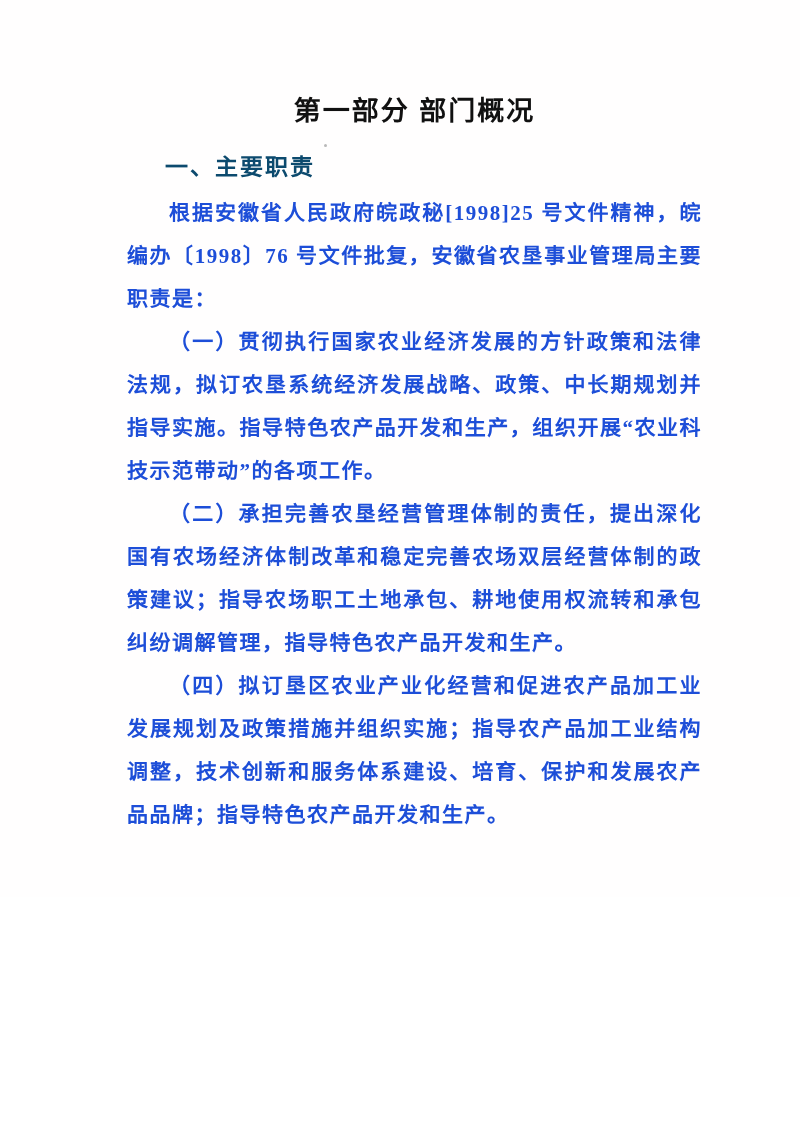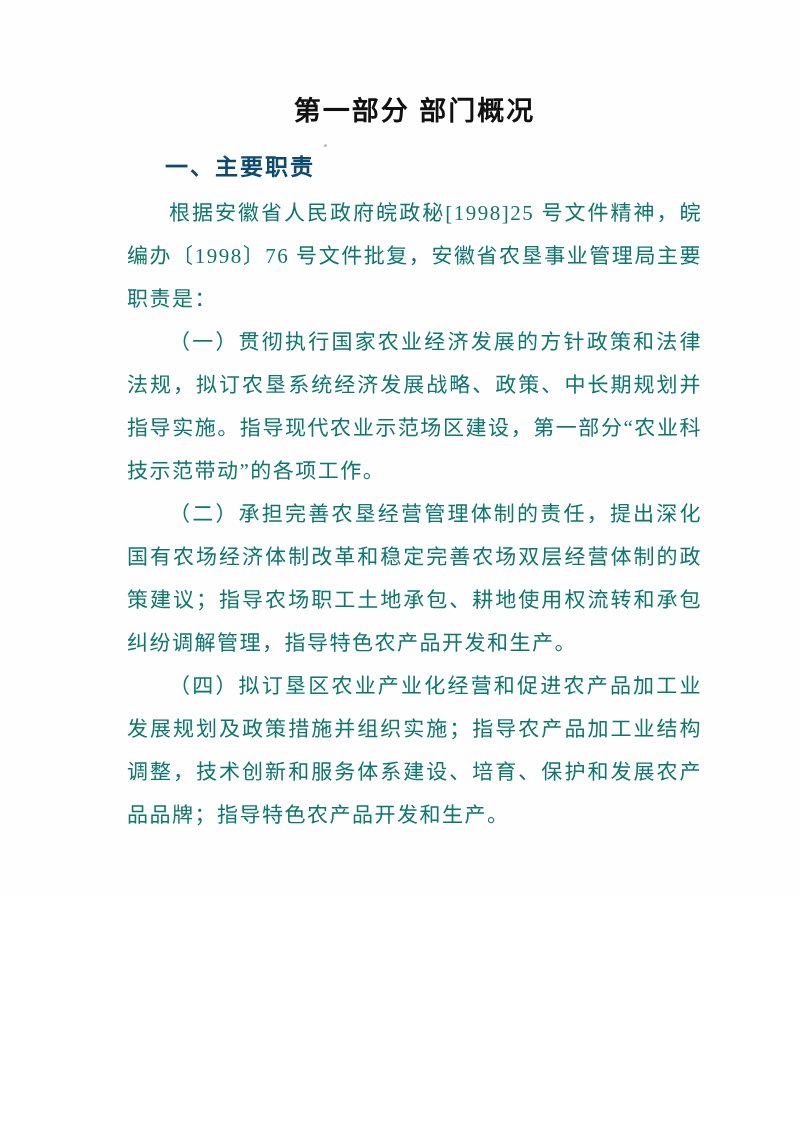--- a/index.html
+++ b/index.html
@@ -45,21 +45,22 @@
     margin-top: 10px;
   }
   .para {
     margin: 0;
     font-size: 21px;
     line-height: 43px;
     letter-spacing: 1.5px;
     text-indent: 2em;
     text-align: justify;
     text-justify: inter-character;
-    color: #0f766e;
+    color: #1d4ed8;
+    font-weight: bold;
   }
   .page-number {
     position: absolute;
     left: 127px;
     width: 575px;
     top: 1030px;
     text-align: center;
     font-size: 15px;
     font-weight: bold;
     color: #111111;
@@ -78,21 +79,21 @@
 <body>
 
 <div class="page">
   <div class="content">
     <h1 class="doc-title">第一部分 部门概况</h1>
 
     <h2 class="section-heading">一、主要职责</h2>
 
     <div class="body-text">
       <p class="para">根据安徽省人民政府皖政秘[1998]25 号文件精神，皖编办〔1998〕76 号文件批复，安徽省农垦事业管理局主要职责是：</p>
-      <p class="para">（一）贯彻执行国家农业经济发展的方针政策和法律法规，拟订农垦系统经济发展战略、政策、中长期规划并指导实施。指导现代农业示范场区建设，第一部分“农业科技示范带动”的各项工作。</p>
+      <p class="para">（一）贯彻执行国家农业经济发展的方针政策和法律法规，拟订农垦系统经济发展战略、政策、中长期规划并指导实施。指导特色农产品开发和生产，组织开展“农业科技示范带动”的各项工作。</p>
       <p class="para">（二）承担完善农垦经营管理体制的责任，提出深化国有农场经济体制改革和稳定完善农场双层经营体制的政策建议；指导农场职工土地承包、耕地使用权流转和承包纠纷调解管理，指导特色农产品开发和生产。</p>
       <p class="para">（四）拟订垦区农业产业化经营和促进农产品加工业发展规划及政策措施并组织实施；指导农产品加工业结构调整，技术创新和服务体系建设、培育、保护和发展农产品品牌；指导特色农产品开发和生产。</p>
     </div>
   </div>
 
   <div class="speck"></div>
 
   <div class="page-number">4</div>
 </div>
 

